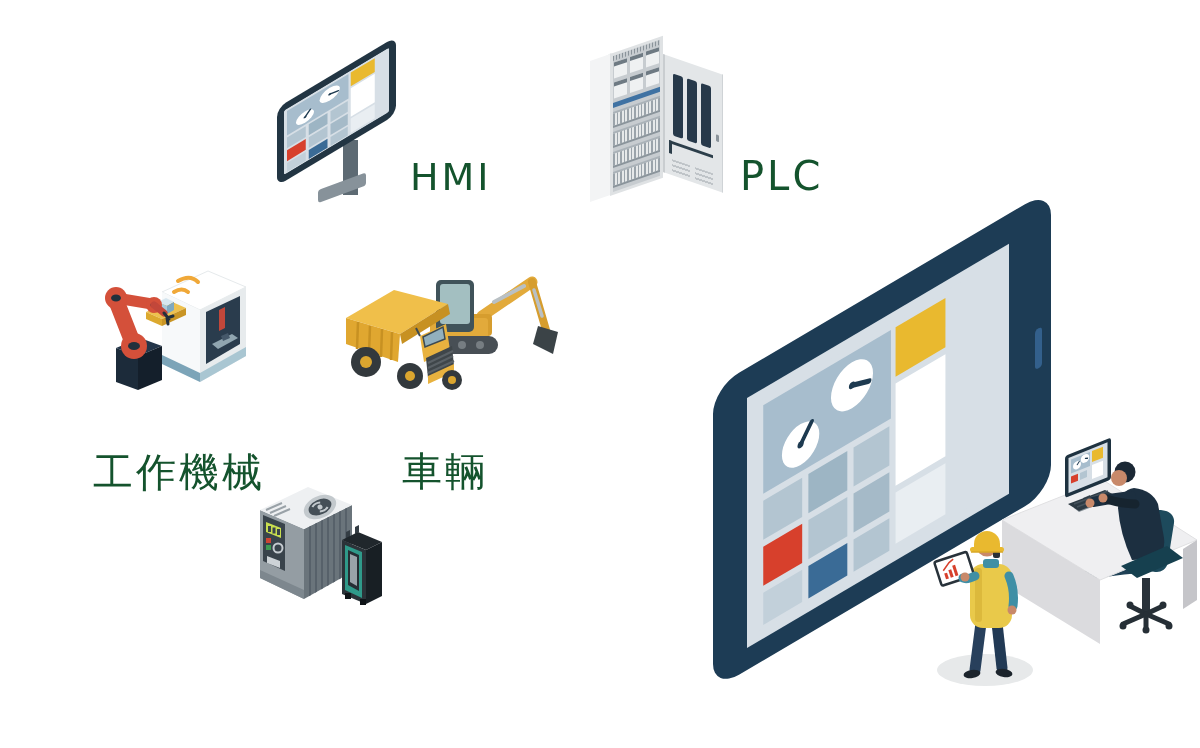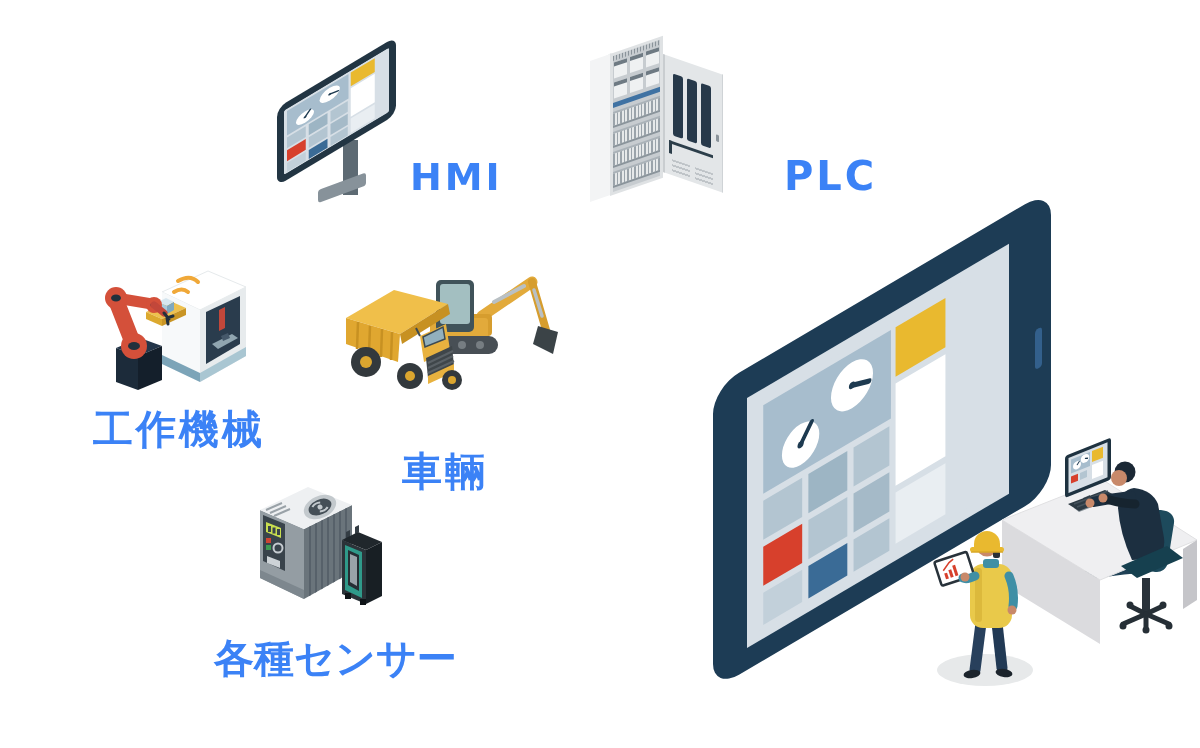--- a/index.html
+++ b/index.html
@@ -1,19 +1,19 @@
 <!DOCTYPE html>
 <html><head>
 <meta charset="utf-8">
 <style>
   html,body{margin:0;padding:0;background:#fff;}
   .canvas{position:relative;width:1200px;height:748px;background:#ffffff;overflow:hidden;
           font-family:"DejaVu Sans","Liberation Sans",sans-serif;}
   .abs{position:absolute;}
-  .label{position:absolute;color:#3b82f6;font-weight:700;white-space:nowrap;line-height:1;text-align:right;}
+  .label{position:absolute;color:#14532d;font-weight:400;white-space:nowrap;line-height:1;text-align:right;}
   .label-latin{font-size:38px;letter-spacing:3px;}
   .label-jp{font-size:40px;letter-spacing:3px;}
 
   
   .hmi-neck{left:343px;top:140px;width:15px;height:55px;background:#5d6a73;}
   .hmi-base{left:318px;top:190px;width:48px;height:13px;background:#87929a;border-radius:3px;
             transform:skewY(-20deg);transform-origin:0 0;}
   .hmi-frame{left:277px;top:108px;width:119px;height:78px;background:#223543;border-radius:9px;
              transform:skewY(-31deg);transform-origin:0 0;}
   .hmi-screen{position:absolute;left:7px;top:7px;right:7px;bottom:7px;background:#d7dfe6;border-radius:2px;overflow:hidden;}
@@ -115,21 +115,21 @@
       <div class="plc-slot" style="left:8px;"></div>
       <div class="plc-slot" style="left:22px;"></div>
       <div class="plc-slot" style="left:36px;"></div>
       <div class="plc-dline"></div>
         <div class="plc-dstub"></div>
       <div class="plc-vent" style="left:7px;"></div>
       <div class="plc-vent" style="left:30px;"></div>
       <div class="plc-handle"></div>
     </div>
   </div>
-  <div class="label label-latin" style="left:784px;top:156px;font-size:40px;">PLC</div>
+  <div class="label label-latin" style="left:740px;top:156px;font-size:40px;">PLC</div>
 
   <svg class="abs" style="left:88px;top:252px;" width="185" height="155" viewBox="0 0 185 155">
 
     <g>
       <polygon points="74,40 120,19 158,35 112,58" fill="#ffffff" stroke="#e6eaec" stroke-width="1"></polygon>
       <polygon points="74,40 112,58 112,130 74,112" fill="#f7f9fa"></polygon>
       <polygon points="74,103 112,121 112,130 74,112" fill="#7ca4b8"></polygon>
       <polygon points="112,58 158,35 158,104 112,130" fill="#e7ebed"></polygon>
       <polygon points="112,121 158,95 158,104 112,130" fill="#a9c6d2"></polygon>
       <polygon points="118,60 152,44 152,92 118,112" fill="#2a3c4d"></polygon>
@@ -162,21 +162,21 @@
       <path d="M76,61 l5,6 M79,66 l6,-2 M79,66 l1,6" stroke="#22303c" stroke-width="3" fill="none" stroke-linecap="round"></path>
       <circle cx="46" cy="94" r="13" fill="#d4503a"></circle>
       <ellipse cx="46" cy="94" rx="6" ry="4" fill="#22303c"></ellipse>
     </g>
 
     <g fill="none" stroke="#f0a838" stroke-width="4" stroke-linecap="round">
       <path d="M86,40 Q94,35 100,40"></path>
       <path d="M90,29 Q102,22 110,30"></path>
     </g>
   </svg>
-  <div class="label label-jp" style="left:93px;top:409px;">工作機械</div>
+  <div class="label label-jp" style="left:93px;top:452px;">工作機械</div>
 
   <svg class="abs" style="left:336px;top:258px;" width="235" height="160" viewBox="0 0 235 160">
 
     <g>
       <line x1="146" y1="58" x2="196" y2="24" stroke="#e2aa3b" stroke-width="11" stroke-linecap="round"></line>
       <line x1="196" y1="24" x2="210" y2="72" stroke="#d69d2e" stroke-width="8" stroke-linecap="round"></line>
       <line x1="158" y1="44" x2="188" y2="28" stroke="#b9c0c4" stroke-width="4" stroke-linecap="round"></line>
       <line x1="198" y1="32" x2="206" y2="58" stroke="#b9c0c4" stroke-width="3.5" stroke-linecap="round"></line>
       <polygon points="202,68 222,74 217,96 197,86" fill="#3b4347"></polygon>
       <rect x="132" y="56" width="24" height="22" rx="4" fill="#d69d2e"></rect>
@@ -262,21 +262,20 @@
       <polygon points="90,66 106,58 130,68 114,76" fill="#20272c"></polygon>
       <polygon points="90,66 114,76 114,130 90,120" fill="#2b3339"></polygon>
       <polygon points="114,76 130,68 130,122 114,130" fill="#181f24"></polygon>
       <polygon points="93,71 110,78 110,124 93,116" fill="#2f9a8a"></polygon>
       <polygon points="96,76 107,81 107,117 96,111" fill="#262e34"></polygon>
       <polygon points="98,80 105,83 105,112 98,108" fill="#99a3a9"></polygon>
       <rect x="93" y="119" width="6" height="6" fill="#0f1418"></rect>
       <rect x="108" y="125" width="6" height="6" fill="#0f1418"></rect>
     </g>
   </svg>
-  <div class="label label-jp" style="left:214px;top:638px;letter-spacing:0px;">各種センサー</div>
 
   <div class="abs tablet">
     <div class="tablet-screen">
       <svg viewBox="0 0 280 270" preserveAspectRatio="none">
         <rect x="0" y="0" width="280" height="270" fill="#d7dfe6"></rect>
         <rect x="8" y="8" width="164" height="104" fill="#a7bdcd"></rect>
         <circle cx="56" cy="80" r="24" fill="#ffffff"></circle>
         <line x1="56" y1="80" x2="70" y2="61" stroke="#1d3a50" stroke-width="6" stroke-linecap="round"></line>
         <circle cx="56" cy="80" r="4" fill="#1d3a50"></circle>
         <circle cx="122" cy="46" r="27" fill="#ffffff"></circle>

